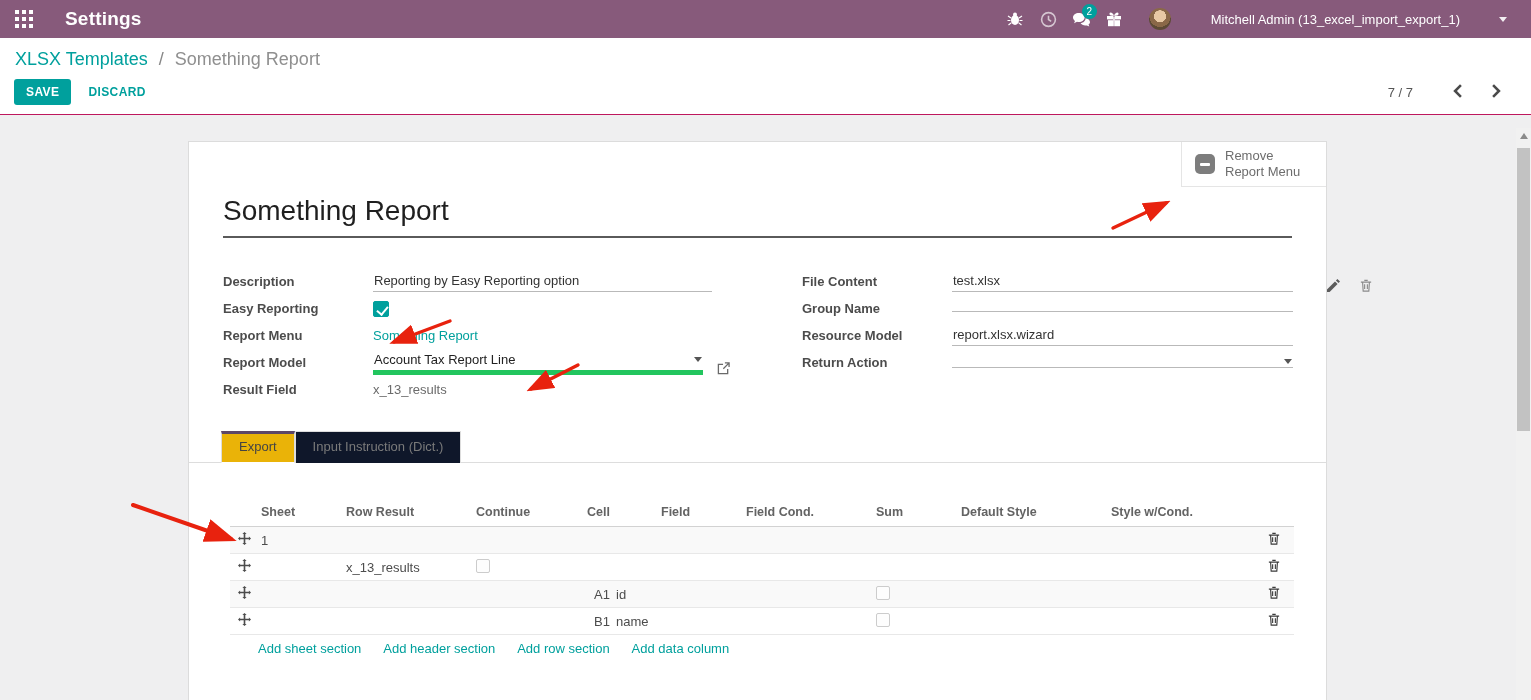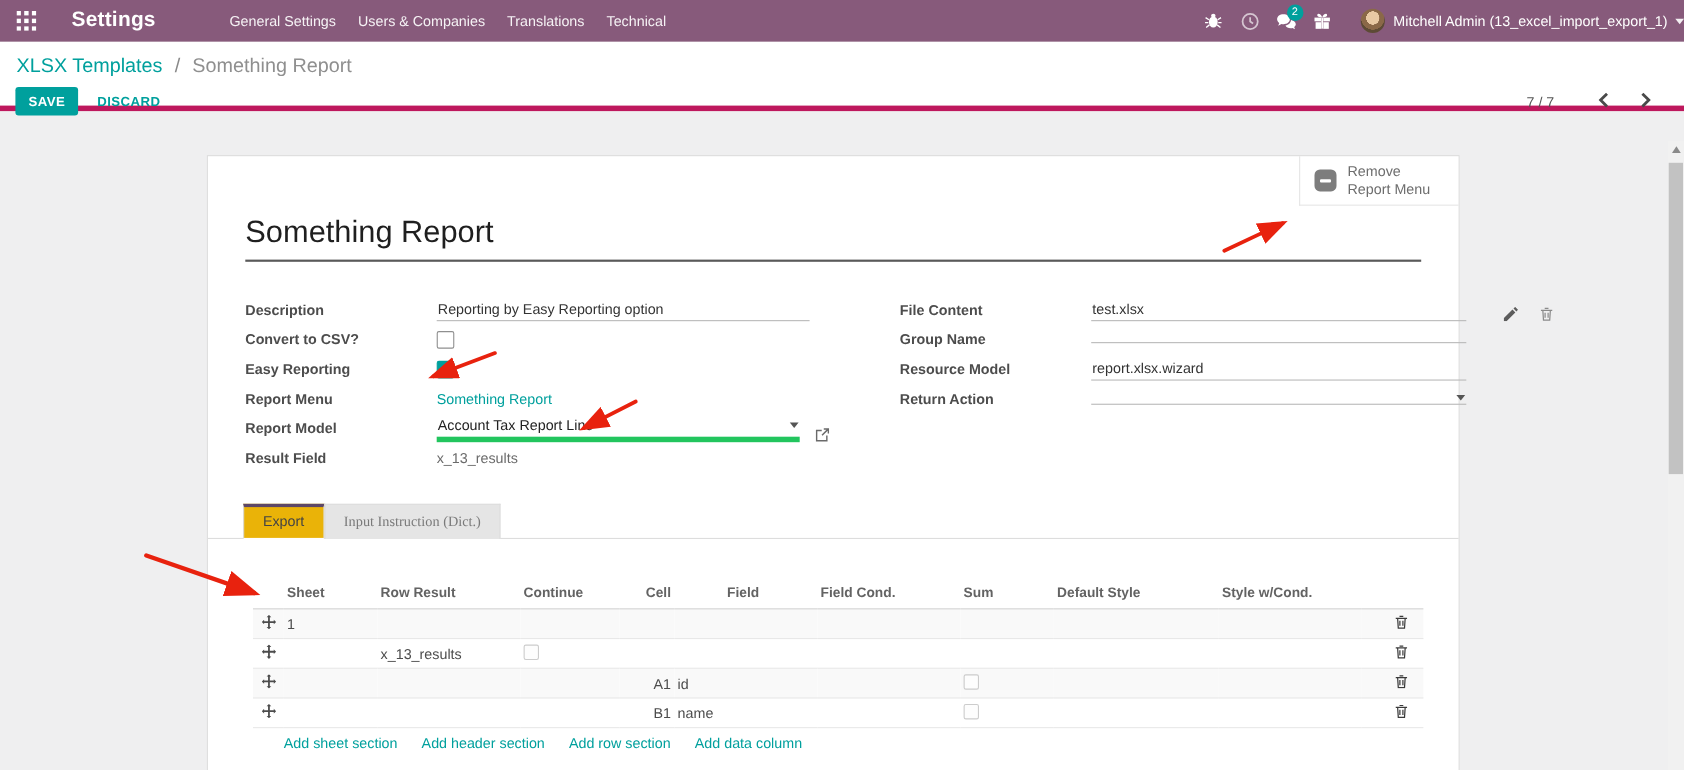--- a/index.html
+++ b/index.html
@@ -9,28 +9,28 @@
   
   .navbar { height:38px; background:#875A7B; display:flex; align-items:center; color:#fff; }
   .apps-btn { width:47px; height:38px; display:flex; align-items:center; justify-content:center; cursor:pointer; }
   .app-name { font-size:19px; font-weight:bold; margin:0 57px 0 18px; letter-spacing:.2px; }
   .nav-items { display:flex; align-items:center; height:38px; }
   .nav-item { padding:0 10px; height:38px; display:flex; align-items:center; font-size:13px; color:rgba(255,255,255,.92); cursor:pointer; }
   .nav-spacer { flex:1; }
   .systray { display:flex; align-items:center; }
   .tray-icon { width:33px; height:38px; display:flex; align-items:center; justify-content:center; position:relative; cursor:pointer; }
   .badge { position:absolute; top:4px; right:1px; min-width:15px; height:15px; border-radius:8px; background:#00A09D; color:#fff; font-size:10px; display:flex; align-items:center; justify-content:center; padding:0 3px; }
-  .user-block { display:flex; align-items:center; margin-left:18px; padding-right:0; cursor:pointer; }
+  .user-block { display:flex; align-items:center; margin-left:18px; padding-right:24px; cursor:pointer;gap:32px; }
   .avatar { width:22px; height:22px; border-radius:50%; margin-right:8px;
             background: radial-gradient(circle at 50% 38%, #e8c9a4 0 34%, #8a6848 35% 60%, #5d4a35 61% 100%); }
   .user-name { font-size:13px; color:#fff; }
   .caret-down { margin-left:7px; width:0; height:0; border-left:4px solid transparent; border-right:4px solid transparent; border-top:5px solid rgba(255,255,255,.9); }
 
   
-  .control-panel { background:#fff; border-bottom:5px solid #be185d; height:63px; }
+  .control-panel { background:#fff; border-bottom:1px solid #be185d; height:77px; }
   .breadcrumb-row { padding:11px 16px 2px 15px; font-size:18px; }
   .bc-link { color:#00A09D; cursor:pointer; text-decoration:none; }
   .bc-sep { color:#888; margin:0 6px; }
   .bc-current { color:#8f8f8f; }
   .button-row { display:flex; align-items:center; padding:7px 16px 0 14px; }
   .btn-save { background:#00A09D; color:#fff; border:none; font-size:12px; font-weight:bold; padding:6px 12px; border-radius:3px; letter-spacing:.4px; cursor:pointer; font-family:inherit; }
   .btn-discard { background:none; border:none; color:#00A09D; font-size:12px; font-weight:bold; margin-left:17px; letter-spacing:.4px; cursor:pointer; font-family:inherit; }
   .cp-spacer { flex:1; }
   .pager-text { font-size:13px; color:#555; margin-right:26px; }
   .pager-btn { background:none; border:none; cursor:pointer; padding:0 14px; }
@@ -42,21 +42,21 @@
   .remove-box { position:absolute; top:0; right:0; width:145px; height:45px; border-left:1px solid #e5e5e5; border-bottom:1px solid #e5e5e5; display:flex; align-items:center; padding-left:13px; cursor:pointer; }
   .minus-square { width:20px; height:20px; border-radius:5px; background:#7d7d7d; position:relative; flex:0 0 auto; }
   .minus-square::after { content:""; position:absolute; left:5px; top:8.5px; width:10px; height:3px; background:#fff; border-radius:1px; }
   .remove-label { font-size:13px; color:#6d6d6d; margin-left:10px; line-height:1.25; }
 
   .sheet-title { font-size:28px; font-weight:normal; color:#1f1f1f; margin:53px 34px 0 34px; padding-bottom:9px; border-bottom:2px solid #5a5a5a; }
 
   .form-grid { display:flex; margin-top:30px; }
   .col-left { margin-left:34px; width:523px; }
   .col-right { margin-left:72px; width:525px; }
-  .field-row { display:flex; align-items:center; min-height:27px;gap:24px; }
+  .field-row { display:flex; align-items:center; min-height:27px; }
   .field-label { width:150px; flex:0 0 150px; font-size:13px; font-weight:bold; color:#4c4c4c; }
   .field-value { flex:1; font-size:13px; color:#333; display:flex; align-items:flex-end; }
   .underline { border-bottom:1px solid #b9b9b9; padding:2px 1px 3px 1px; }
   .w-desc { width:339px; }
   .w-right { width:341px; }
   .m2o { width:330px; border-bottom:5px solid #22c55e; display:flex; align-items:center; padding:2px 1px 3px 1px; }
   .m2o-text { flex:1; color:#222; }
   .sel-caret { width:0; height:0; border-left:4px solid transparent; border-right:4px solid transparent; border-top:5px solid #555; margin-left:6px; }
   .ext-icon { margin-left:14px; cursor:pointer; display:flex; }
   .teal-link { color:#00A09D; cursor:pointer; }
@@ -64,21 +64,21 @@
   .cb { width:16px; height:16px; border:1px solid #8f8f8f; border-radius:2px; background:#fff; cursor:pointer; }
   .cb.checked { background:#00A09D; border-color:#00A09D; position:relative; }
   .cb.checked::after { content:""; position:absolute; left:5px; top:2px; width:5px; height:9px; border:solid #fff; border-width:0 2px 2px 0; transform:rotate(40deg); }
   .file-icons { display:flex; align-items:center; margin-left:14px; }
   .icon-btn { background:none; border:none; cursor:pointer; padding:0; display:flex; margin-left:20px; }
 
   
   .tabs { margin-top:27px; padding-left:32px; border-bottom:1px solid #ddd; display:flex; }
   .tab { font-size:13px; padding:7px 17px 8px; cursor:pointer; position:relative; top:1px; }
   .tab.active { color:#444; background:#eab308; border:1px solid #ddd; border-top:3px solid #5d4767; border-bottom:1px solid #fff; padding-top:5px; }
-  .tab.inactive { color:#7a7a7a; background:#e5e5e5; border:1px solid #ddd; border-bottom:none; margin-left:0;font-family:Liberation Serif, serif; }
+  .tab.inactive { color:#7a7a7a; background:#0f172a; border:1px solid #ddd; border-bottom:none; margin-left:0; }
 
   
   .o2m-table { margin:38px 0 0 41px; width:1064px; border-collapse:collapse; table-layout:fixed; font-size:13px; }
   .o2m-table th { font-size:12.5px; font-weight:bold; color:#636363; text-align:left; padding:4px 3px 7px; border-bottom:1px solid #d2d2d2; }
   .o2m-table td { padding:4px 3px; height:27px; border-bottom:1px solid #e8e8e8; color:#4c4c4c; }
   .row-striped { background:#f9f9f9; }
   .col-cell, th.col-cell { text-align:right; }
   .col-field, th.col-field { padding-left:48px; }
   .col-trash { text-align:right; padding-right:14px !important; }
   .handle-cell { text-align:center; cursor:grab; }
@@ -106,26 +106,20 @@
         <rect x="14" y="0" width="4" height="4"></rect>
       <rect x="0" y="7" width="4" height="4"></rect>
         <rect x="7" y="7" width="4" height="4"></rect>
         <rect x="14" y="7" width="4" height="4"></rect>
       <rect x="0" y="14" width="4" height="4"></rect>
         <rect x="7" y="14" width="4" height="4"></rect>
         <rect x="14" y="14" width="4" height="4"></rect>
     </svg>
   </div>
   <div class="app-name">Settings</div>
-  <nav class="nav-items">
-    <div class="nav-item">General Settings</div>
-    <div class="nav-item">Users &amp; Companies</div>
-    <div class="nav-item">Translations</div>
-    <div class="nav-item">Technical</div>
-  </nav>
   <div class="nav-spacer"></div>
   <div class="systray">
     <div class="tray-icon">
       <svg width="16" height="16" viewBox="0 0 16 16" fill="#fff">
           <ellipse cx="8" cy="9" rx="4" ry="5"></ellipse>
           <circle cx="8" cy="3.4" r="2"></circle>
           <path d="M1 5l3 2M15 5l-3 2M0.5 9.5h3M15.5 9.5h-3M1.5 14l3-2.4M14.5 14l-3-2.4" stroke="#fff" stroke-width="1.2" fill="none"></path>
         </svg>
     </div>
     <div class="tray-icon">
@@ -195,26 +189,20 @@
 
     <h1 class="sheet-title">Something Report</h1>
 
     <div class="form-grid">
 
       <div class="col-left">
         <div class="field-row">
           <span class="field-label">Description</span>
           <span class="field-value">
               <span class="underline w-desc">Reporting by Easy Reporting option</span>
-            </span>
-        </div>
-        <div class="field-row">
-          <span class="field-label">Convert to CSV?</span>
-          <span class="field-value">
-              <span class="cb"></span>
             </span>
         </div>
         <div class="field-row">
           <span class="field-label">Easy Reporting</span>
           <span class="field-value">
               <span class="cb checked"></span>
             </span>
         </div>
         <div class="field-row">
           <span class="field-label">Report Menu</span>

